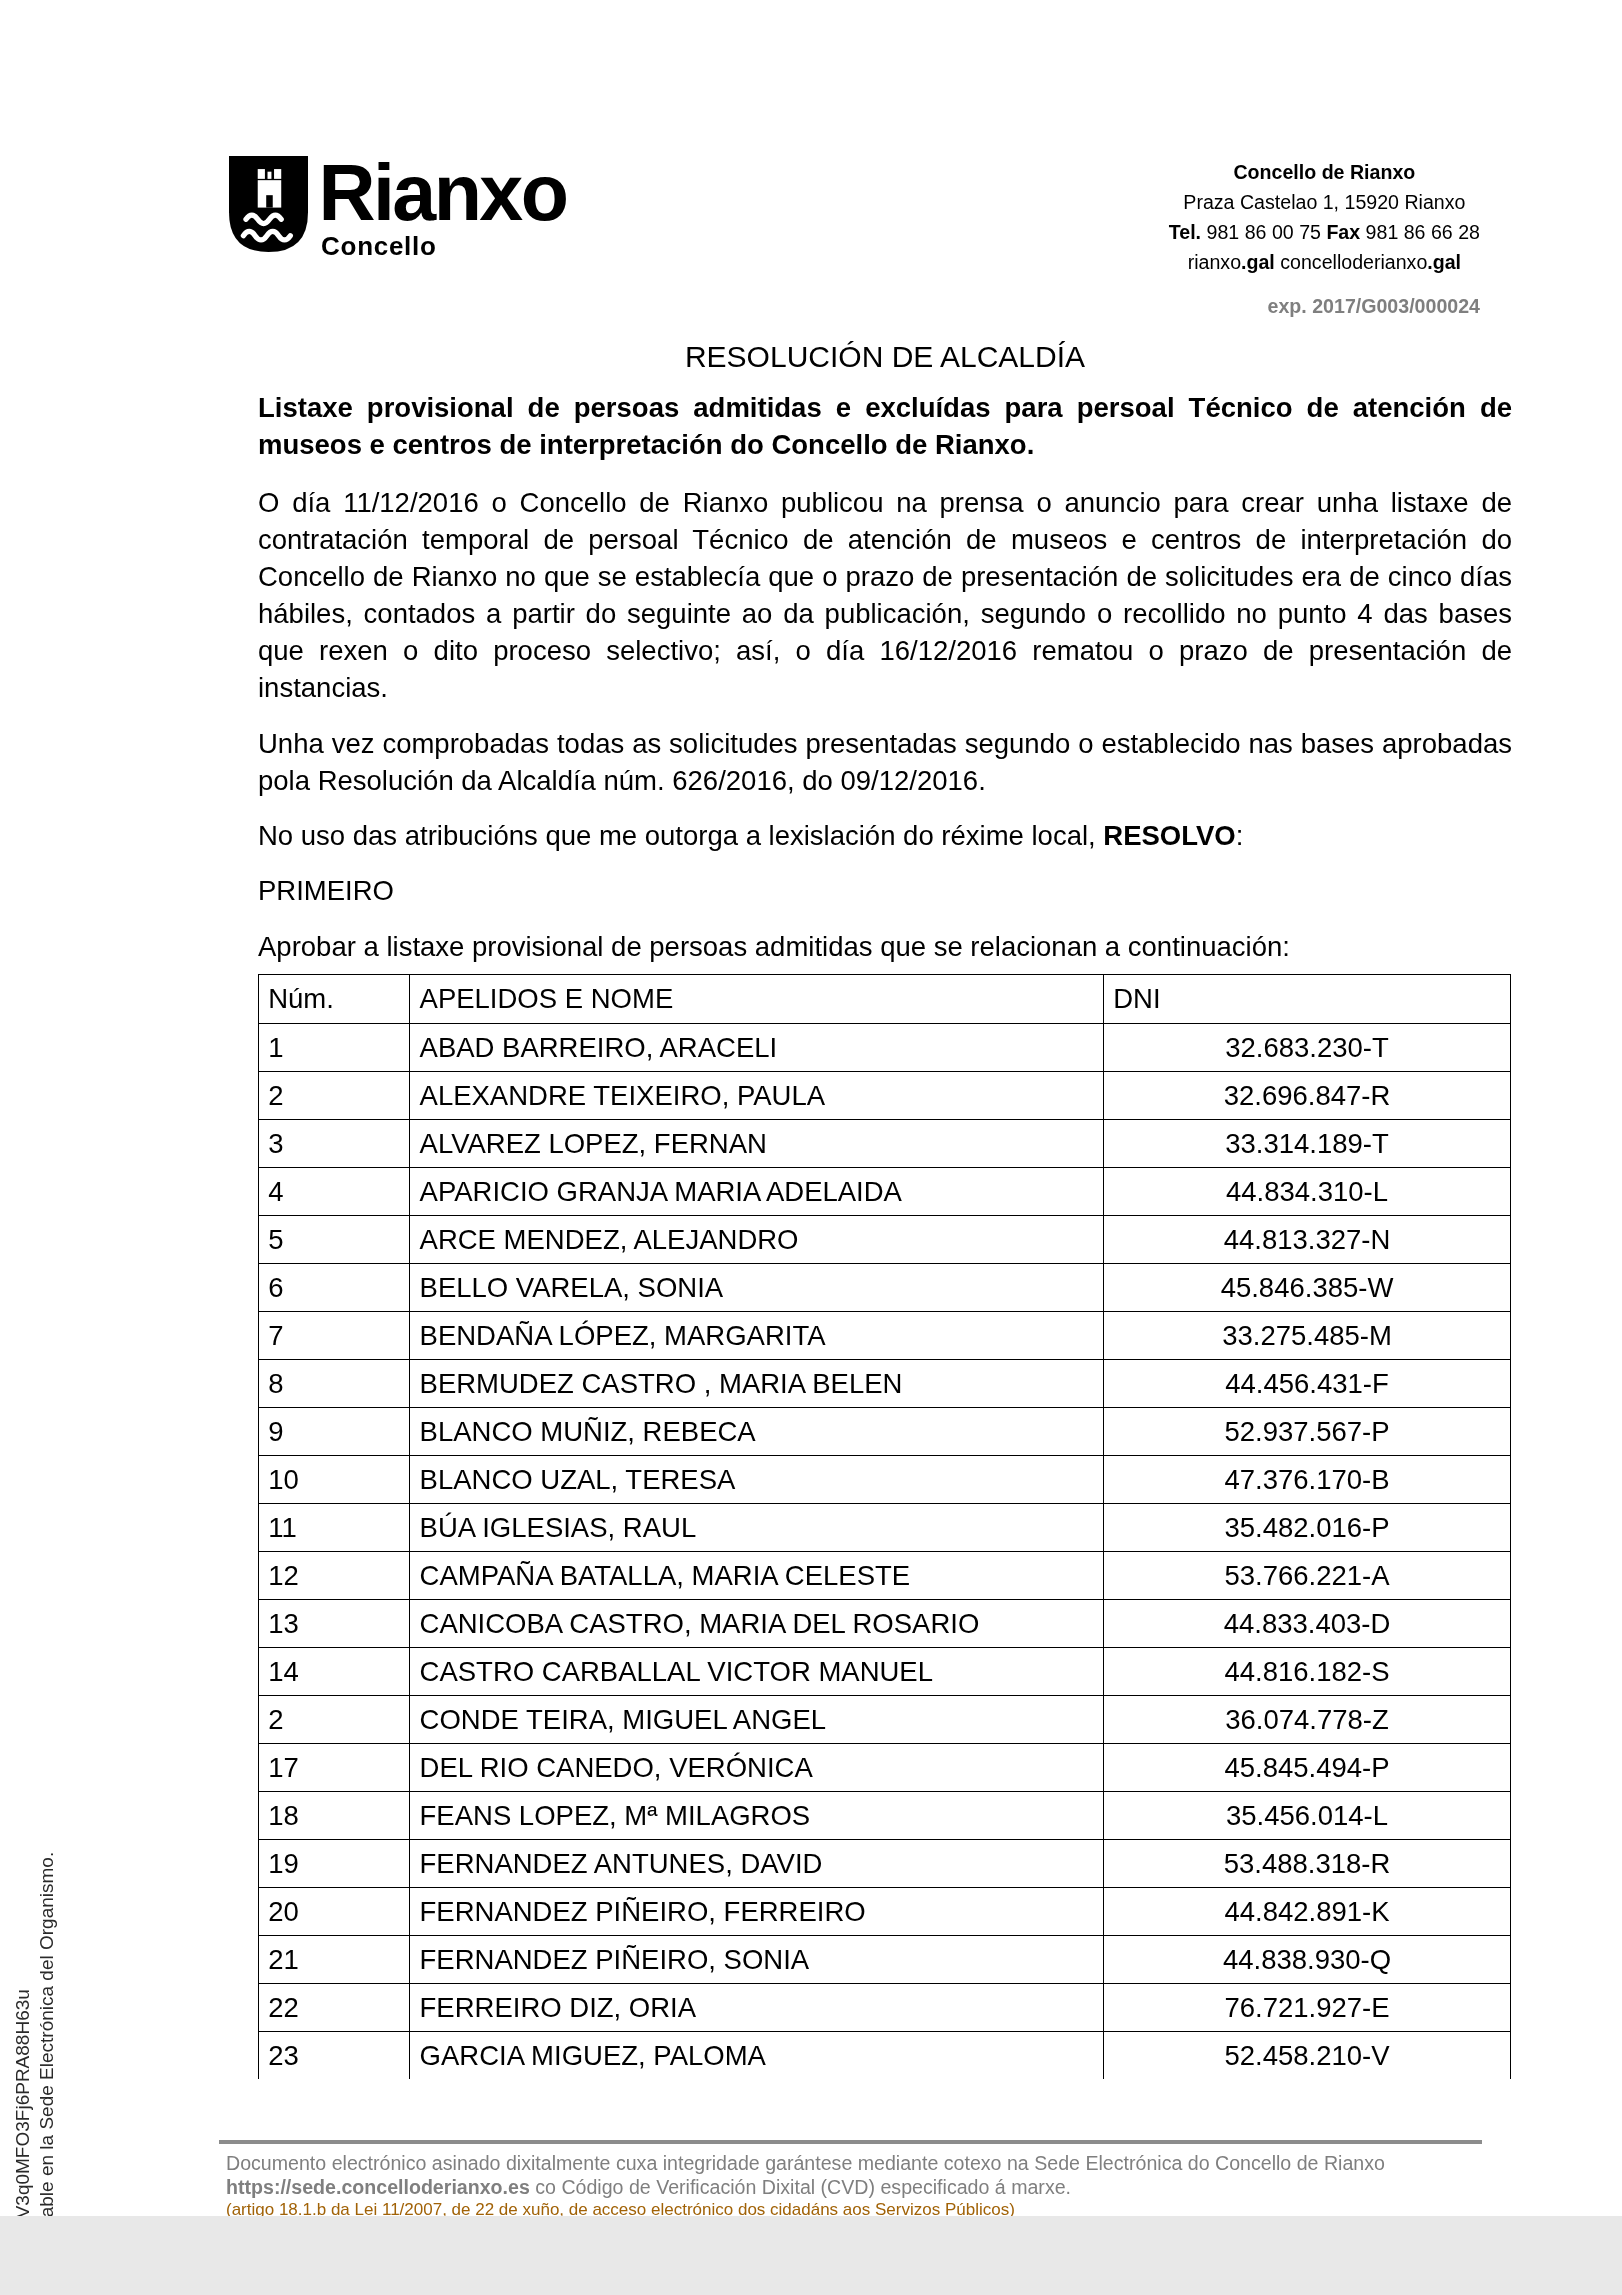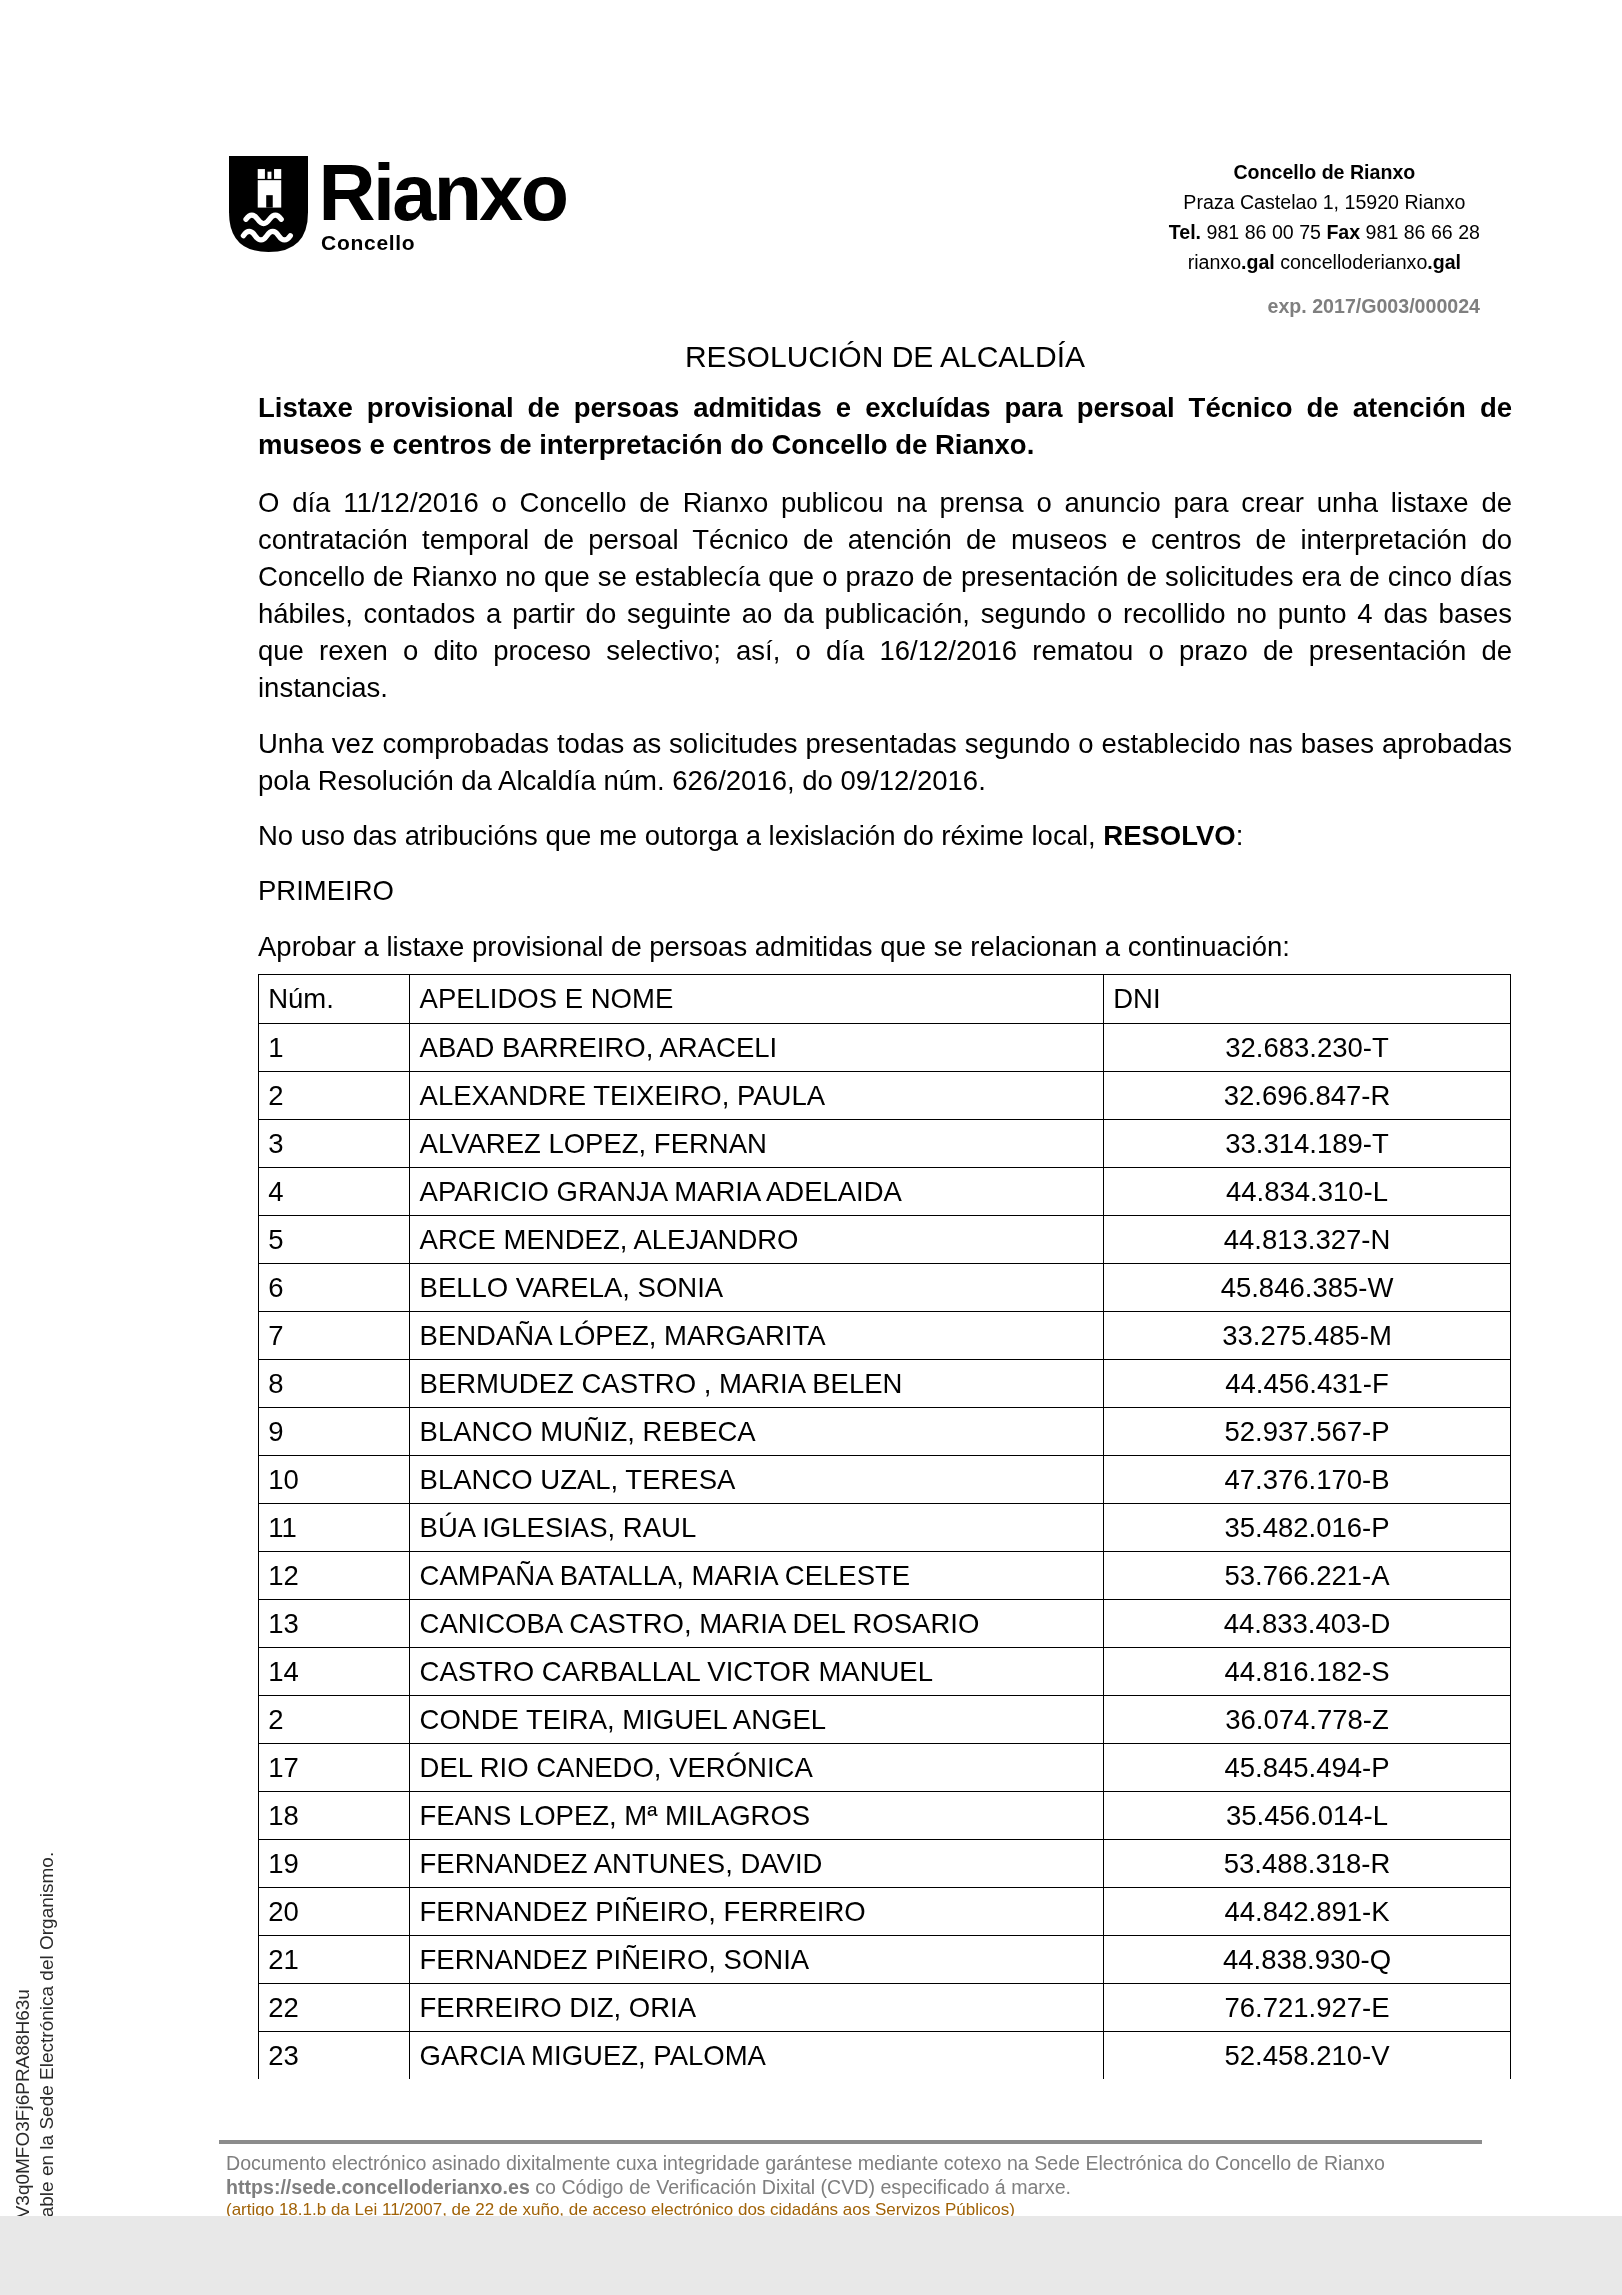--- a/index.html
+++ b/index.html
@@ -10,21 +10,21 @@
     font-family:"Liberation Sans", sans-serif;
     color:#000;
     overflow:hidden;
     margin:0 auto;
   }
   
   .logo{position:absolute;left:229px;top:156px;display:flex;align-items:flex-start;}
   .logo-shield{width:79px;height:96px;flex:0 0 auto;}
   .logo-text{margin-left:10.5px;}
   .logo-name{font-size:79px;font-weight:bold;letter-spacing:-2.6px;line-height:58px;margin-top:7.9px;}
-  .logo-sub{font-size:21px;font-weight:bold;letter-spacing:0.7px;margin-top:9.2px;margin-left:2.6px;}
+  .logo-sub{font-size:26px;font-weight:bold;letter-spacing:0.7px;margin-top:9.2px;margin-left:2.6px;}
   .contact{
     position:absolute;top:157px;right:142px;text-align:center;
     font-size:19.6px;line-height:30px;color:#000;white-space:nowrap;
   }
   .contact .org{font-weight:bold;}
   .b{font-weight:bold;}
   .exp{
     position:absolute;top:295px;right:142px;
     font-size:19.6px;font-weight:bold;color:#7f7f7f;white-space:nowrap;
   }

